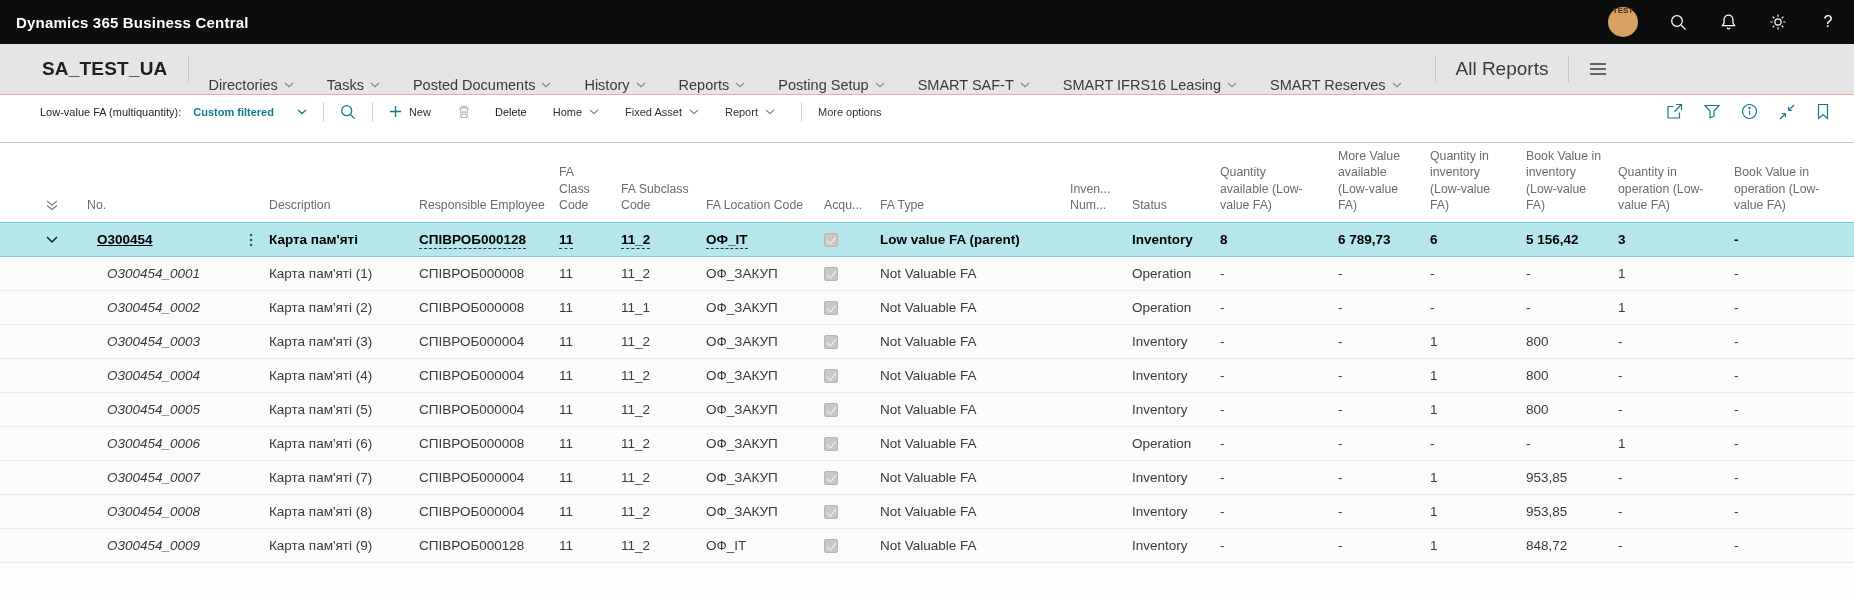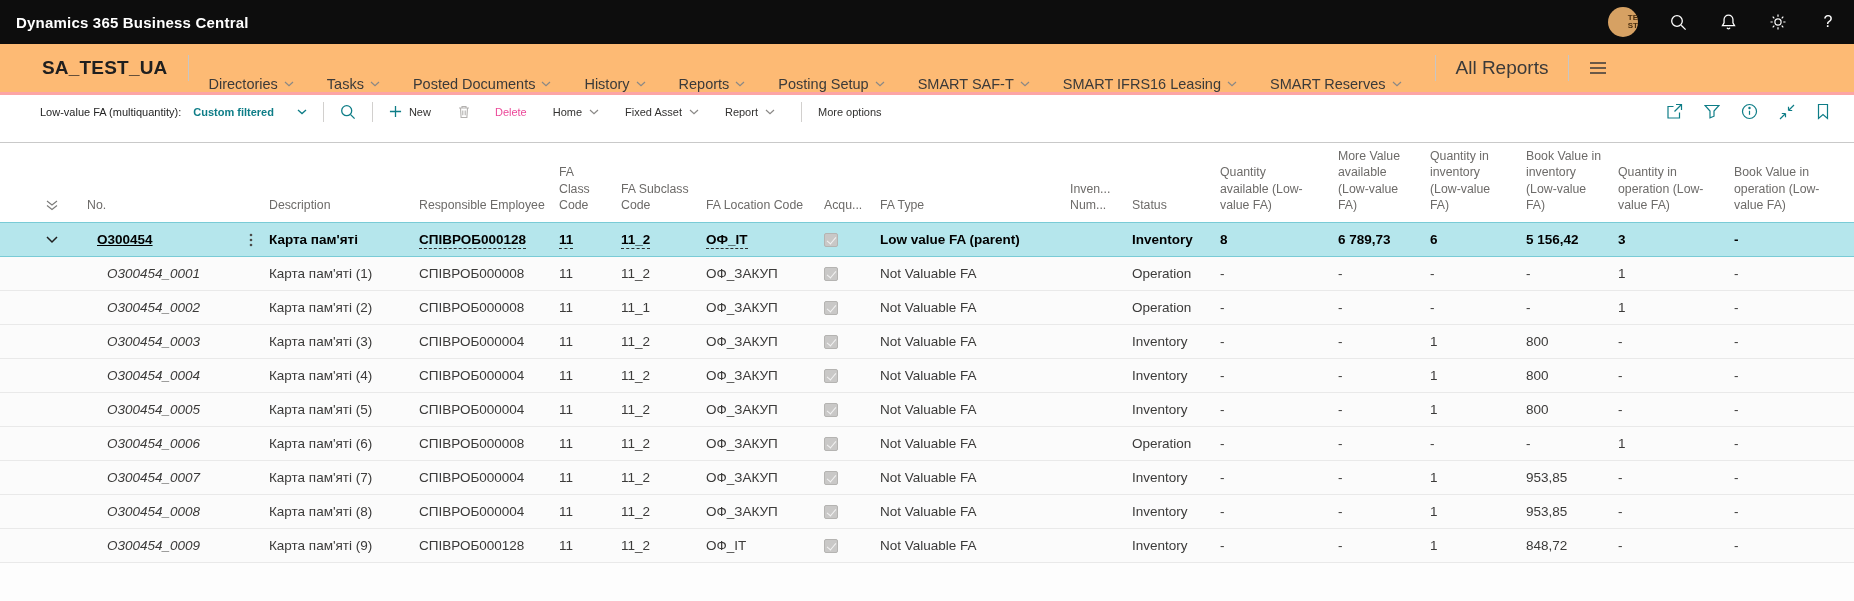--- a/index.html
+++ b/index.html
@@ -7,44 +7,44 @@
     font-family: "Liberation Sans", sans-serif; }
 
   
   .topbar { height: 44px; background: #0d0d0d; display: flex; align-items: center;
     padding: 0 16px 0 16px; color: #fff; }
   .topbar-title { font-size: 15px; font-weight: bold; letter-spacing: .2px; cursor: pointer; }
   .topbar-right { margin-left: auto; display: flex; align-items: center; gap: 30px; }
   .tb-icon { display: flex; align-items: center; justify-content: center; width: 20px; height: 20px; cursor: pointer; }
   .help-glyph { font-size: 16px; color: #fff; font-weight: 400; }
   .avatar { width: 30px; height: 30px; border-radius: 50%; background: #d6a163; color: #4a2e0f;
-    display: flex; flex-direction: column; align-items: flex-end; justify-content: center;
+    display: flex; align-items: flex-start; justify-content: center;
     font-size: 8px; font-weight: bold; line-height: 1.05; cursor: pointer; }
 
   
   .navbar { height: 51px; display: flex; align-items: center; padding: 0 34px 0 42px;
-    background: #fdba74; border-bottom: 3px solid #fca5a5; }
+    background: #e5e5e5; border-bottom: 1px solid #fca5a5; }
   .company { font-size: 19px; font-weight: bold; color: #1f1f1f; letter-spacing: .2px; cursor: pointer; }
   .v-div { width: 1px; height: 26px; background: #c8c6c4; margin: 0 20px; }
   .nav-items { display: flex; align-items: flex-end; margin-top: 32px; }
   .nav-item { display: flex; align-items: center; gap: 6px; margin-right: 33px;
     font-size: 14.5px; color: #3b3a39; cursor: pointer; white-space: nowrap; }
   .all-reports { font-size: 19px; color: #3b3a39; cursor: pointer; white-space: nowrap; text-align: center; }
   .hamburger { display: flex; align-items: center; cursor: pointer; }
 
   
   .actionbar { height: 33px; display: flex; align-items: center; padding: 0 24px 0 40px;
     background: #fff; font-size: 11px; color: #323130; }
   .ab-caption { color: #242424; }
   .ab-filter { color: #0e7d87; display: flex; align-items: center; gap: 23px; margin-left: 12px;
     cursor: pointer; font-weight: bold; }
   .ab-div { width: 1px; height: 20px; background: #d2d0ce; margin: 0 16px; }
   .ab-btn { display: flex; align-items: center; gap: 7px; margin-right: 26px; cursor: pointer;
     white-space: nowrap; }
-  .ab-btn.disabled { color: #ec4899; cursor: default; gap: 24px; }
+  .ab-btn.disabled { color: #0f172a; cursor: default; gap: 24px; }
   .ab-icon { display: flex; align-items: center; }
   .ab-right { margin-left: auto; display: flex; align-items: center; gap: 21px; }
   .ab-right .ab-icon { cursor: pointer; }
   .grid-top-gap { height: 14px; background: #fff; }
 
   
   table.grid { width: 1854px; table-layout: fixed; border-collapse: collapse;
     border-top: 1px solid #c9c9c9; }
   thead tr { height: 80px; }
   th { vertical-align: bottom; text-align: left; font-weight: normal; color: #6d6b69;

